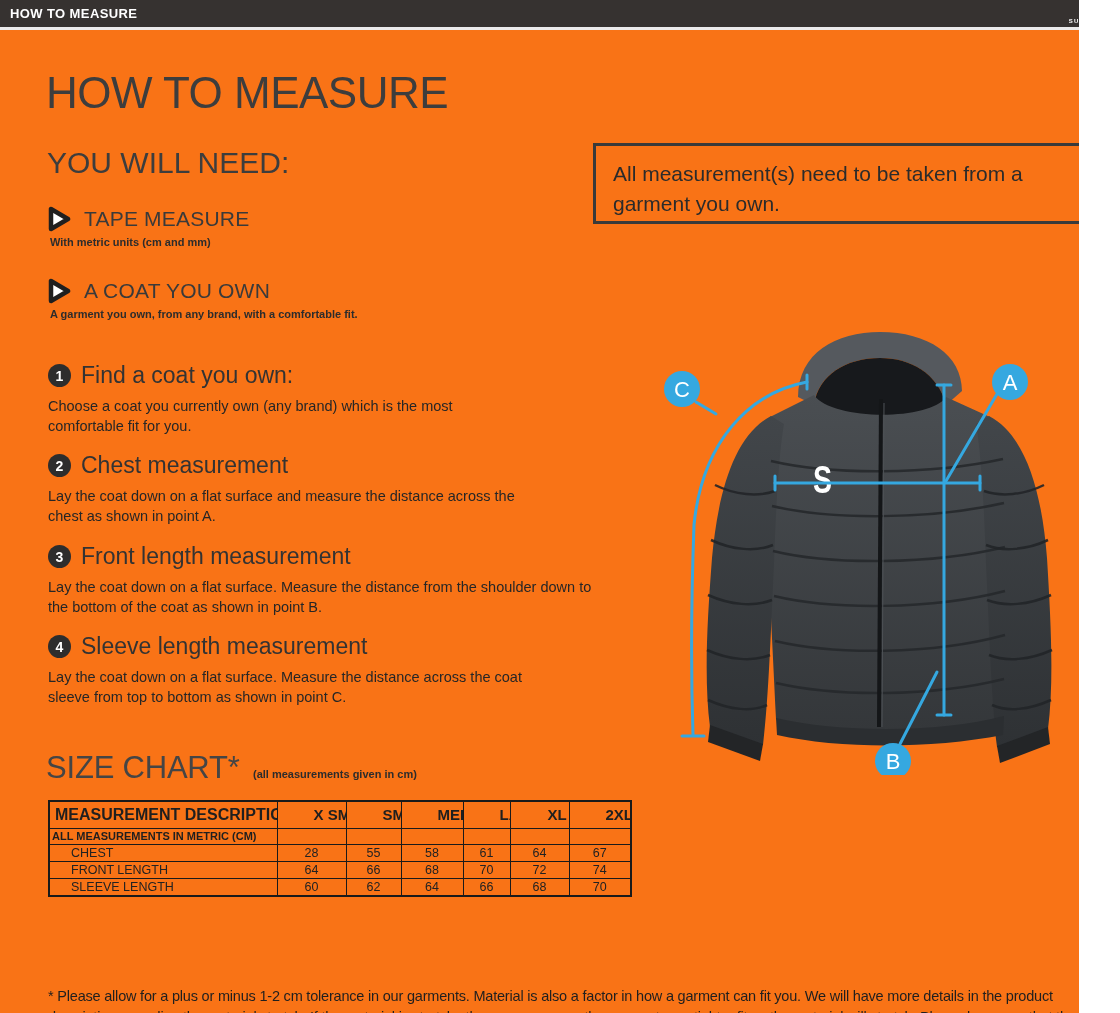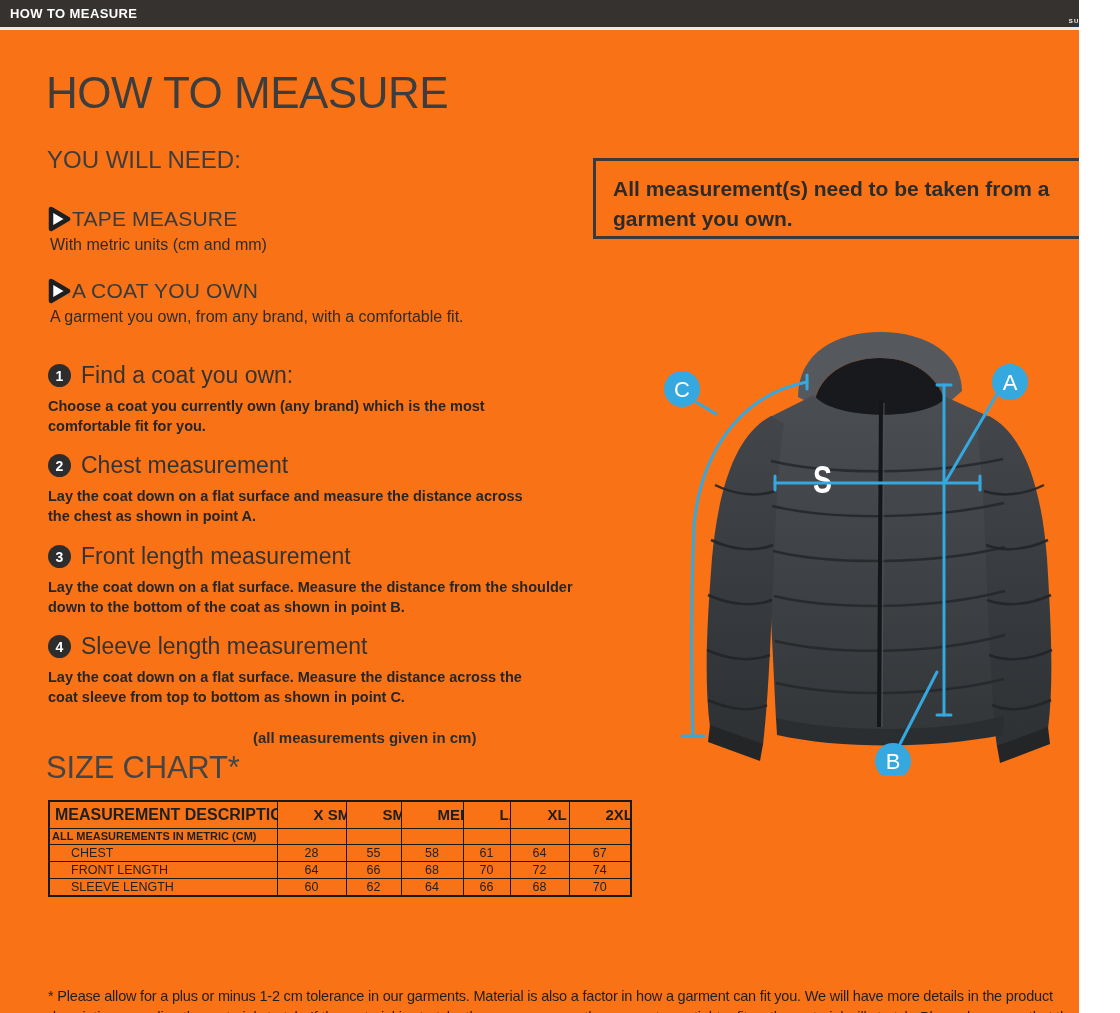--- a/index.html
+++ b/index.html
@@ -12,47 +12,47 @@
     position:absolute;left:0;top:0;width:1120px;height:30px;background:#363230;
     border-bottom:3px solid #ebebeb;display:flex;align-items:center;justify-content:space-between;
     box-sizing:border-box;padding:0 10px;
   }
   .topbar-title{color:#fff;font-size:13px;font-weight:bold;letter-spacing:.4px;}
   .brand{display:flex;flex-direction:column;align-items:center;line-height:1;margin-top:1px;}
   .brand-s{color:#fff;font-weight:bold;font-size:13px;transform:scaleY(1.25);letter-spacing:-1px;}
   .brand-word{color:#fff;font-size:6px;font-weight:bold;letter-spacing:1.2px;margin-top:1px;}
   
   .h1{position:absolute;left:46px;top:68px;font-size:44px;font-weight:400;color:#3d3d3d;letter-spacing:-.5px;}
-  .h2{position:absolute;left:47px;top:146px;font-size:24px;font-weight:400;color:#3d3d3d;}
+  .h2{position:absolute;left:47px;top:146px;font-size:30px;font-weight:400;color:#3d3d3d;}
   
   .need-item{position:absolute;left:48px;}
-  .need-head{display:flex;align-items:center;gap:0;}
+  .need-head{display:flex;align-items:center;gap:12px;}
   .need-label{font-size:21px;color:#3a3a3a;font-weight:400;letter-spacing:.2px;}
-  .need-desc{font-size:16px;font-weight:400;color:#2c2c2c;margin-top:4px;margin-left:2px;}
+  .need-desc{font-size:11px;font-weight:700;color:#2c2c2c;margin-top:4px;margin-left:2px;}
   .tri{width:24px;height:26px;flex:0 0 auto;}
   
   .step{position:absolute;left:48px;}
   .step-head{display:flex;align-items:center;gap:10px;}
   .step-num{
     width:23px;height:23px;border-radius:50%;background:#2d2d2d;color:#fff;
     font-size:14px;font-weight:bold;display:flex;align-items:center;justify-content:center;flex:0 0 auto;
   }
   .step-title{font-size:23px;color:#333;font-weight:400;}
-  .step-desc{font-size:14.5px;font-weight:700;color:#262626;line-height:20px;margin-top:7px;}
+  .step-desc{font-size:14.5px;font-weight:400;color:#262626;line-height:20px;margin-top:7px;}
   .w1{max-width:455px;} .w2{max-width:492px;} .w3{max-width:548px;} .w4{max-width:478px;}
   
   .callout{
-    position:absolute;left:593px;top:158px;width:497px;height:81px;box-sizing:border-box;
-    border:3px solid #3a3a3a;padding:13px 17px;font-size:21px;font-weight:bold;color:#2b2b2b;line-height:1.45;
+    position:absolute;left:593px;top:143px;width:497px;height:81px;box-sizing:border-box;
+    border:3px solid #3a3a3a;padding:13px 17px;font-size:21px;font-weight:normal;color:#2b2b2b;line-height:1.45;
   }
   
   .figure{position:absolute;left:630px;top:325px;width:470px;height:450px;}
   
   .sc-head{position:absolute;left:46px;top:750px;font-size:31px;font-weight:400;color:#454545;letter-spacing:-.2px;}
-  .sc-note{position:absolute;left:253px;top:729px;font-size:15px;font-weight:600;color:#2c2c2c;}
+  .sc-note{position:absolute;left:253px;top:768px;font-size:11px;font-weight:600;color:#2c2c2c;}
   table.size{
     position:absolute;left:48px;top:800px;width:582px;border-collapse:collapse;
     border:2px solid #1a1a1a;table-layout:fixed;
   }
   table.size th,table.size td{border:1px solid #1a1a1a;box-sizing:border-box;overflow:hidden;white-space:nowrap;}
   table.size thead th{height:27px;font-size:15px;font-weight:bold;color:#1f1f1f;text-align:center;padding-left:36px;}
   table.size thead th.desc{font-size:16px;text-align:left;padding-left:5px;}
   tr.metric td{height:16px;font-size:11px;font-weight:bold;padding-left:2px;color:#1f1f1f;}
   tr.data td{height:17px;font-size:12.5px;color:#222;text-align:center;}
   tr.data td.label{text-align:left;padding-left:21px;}

